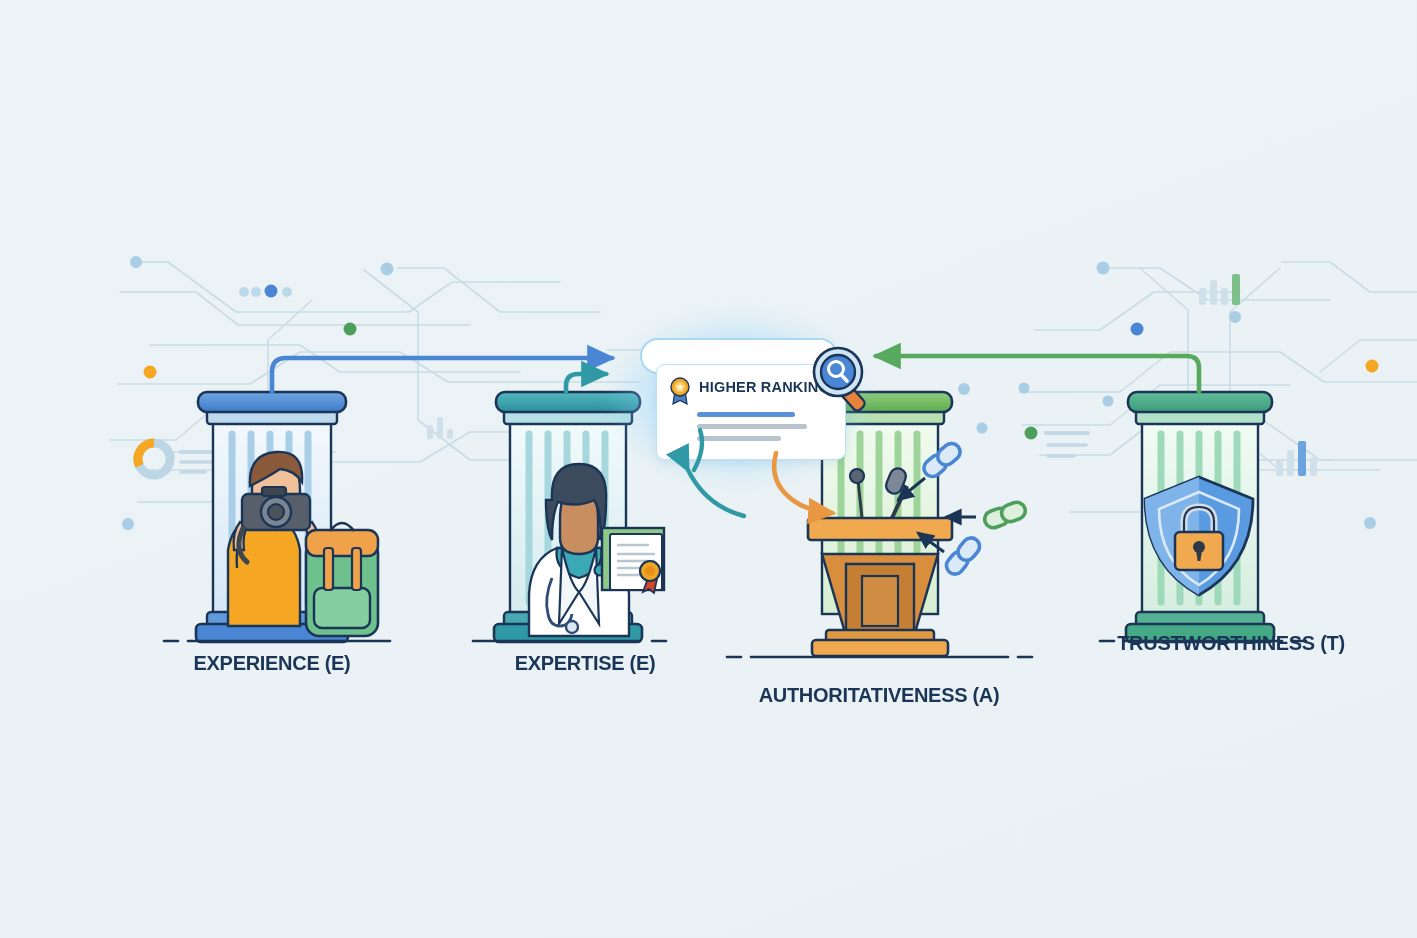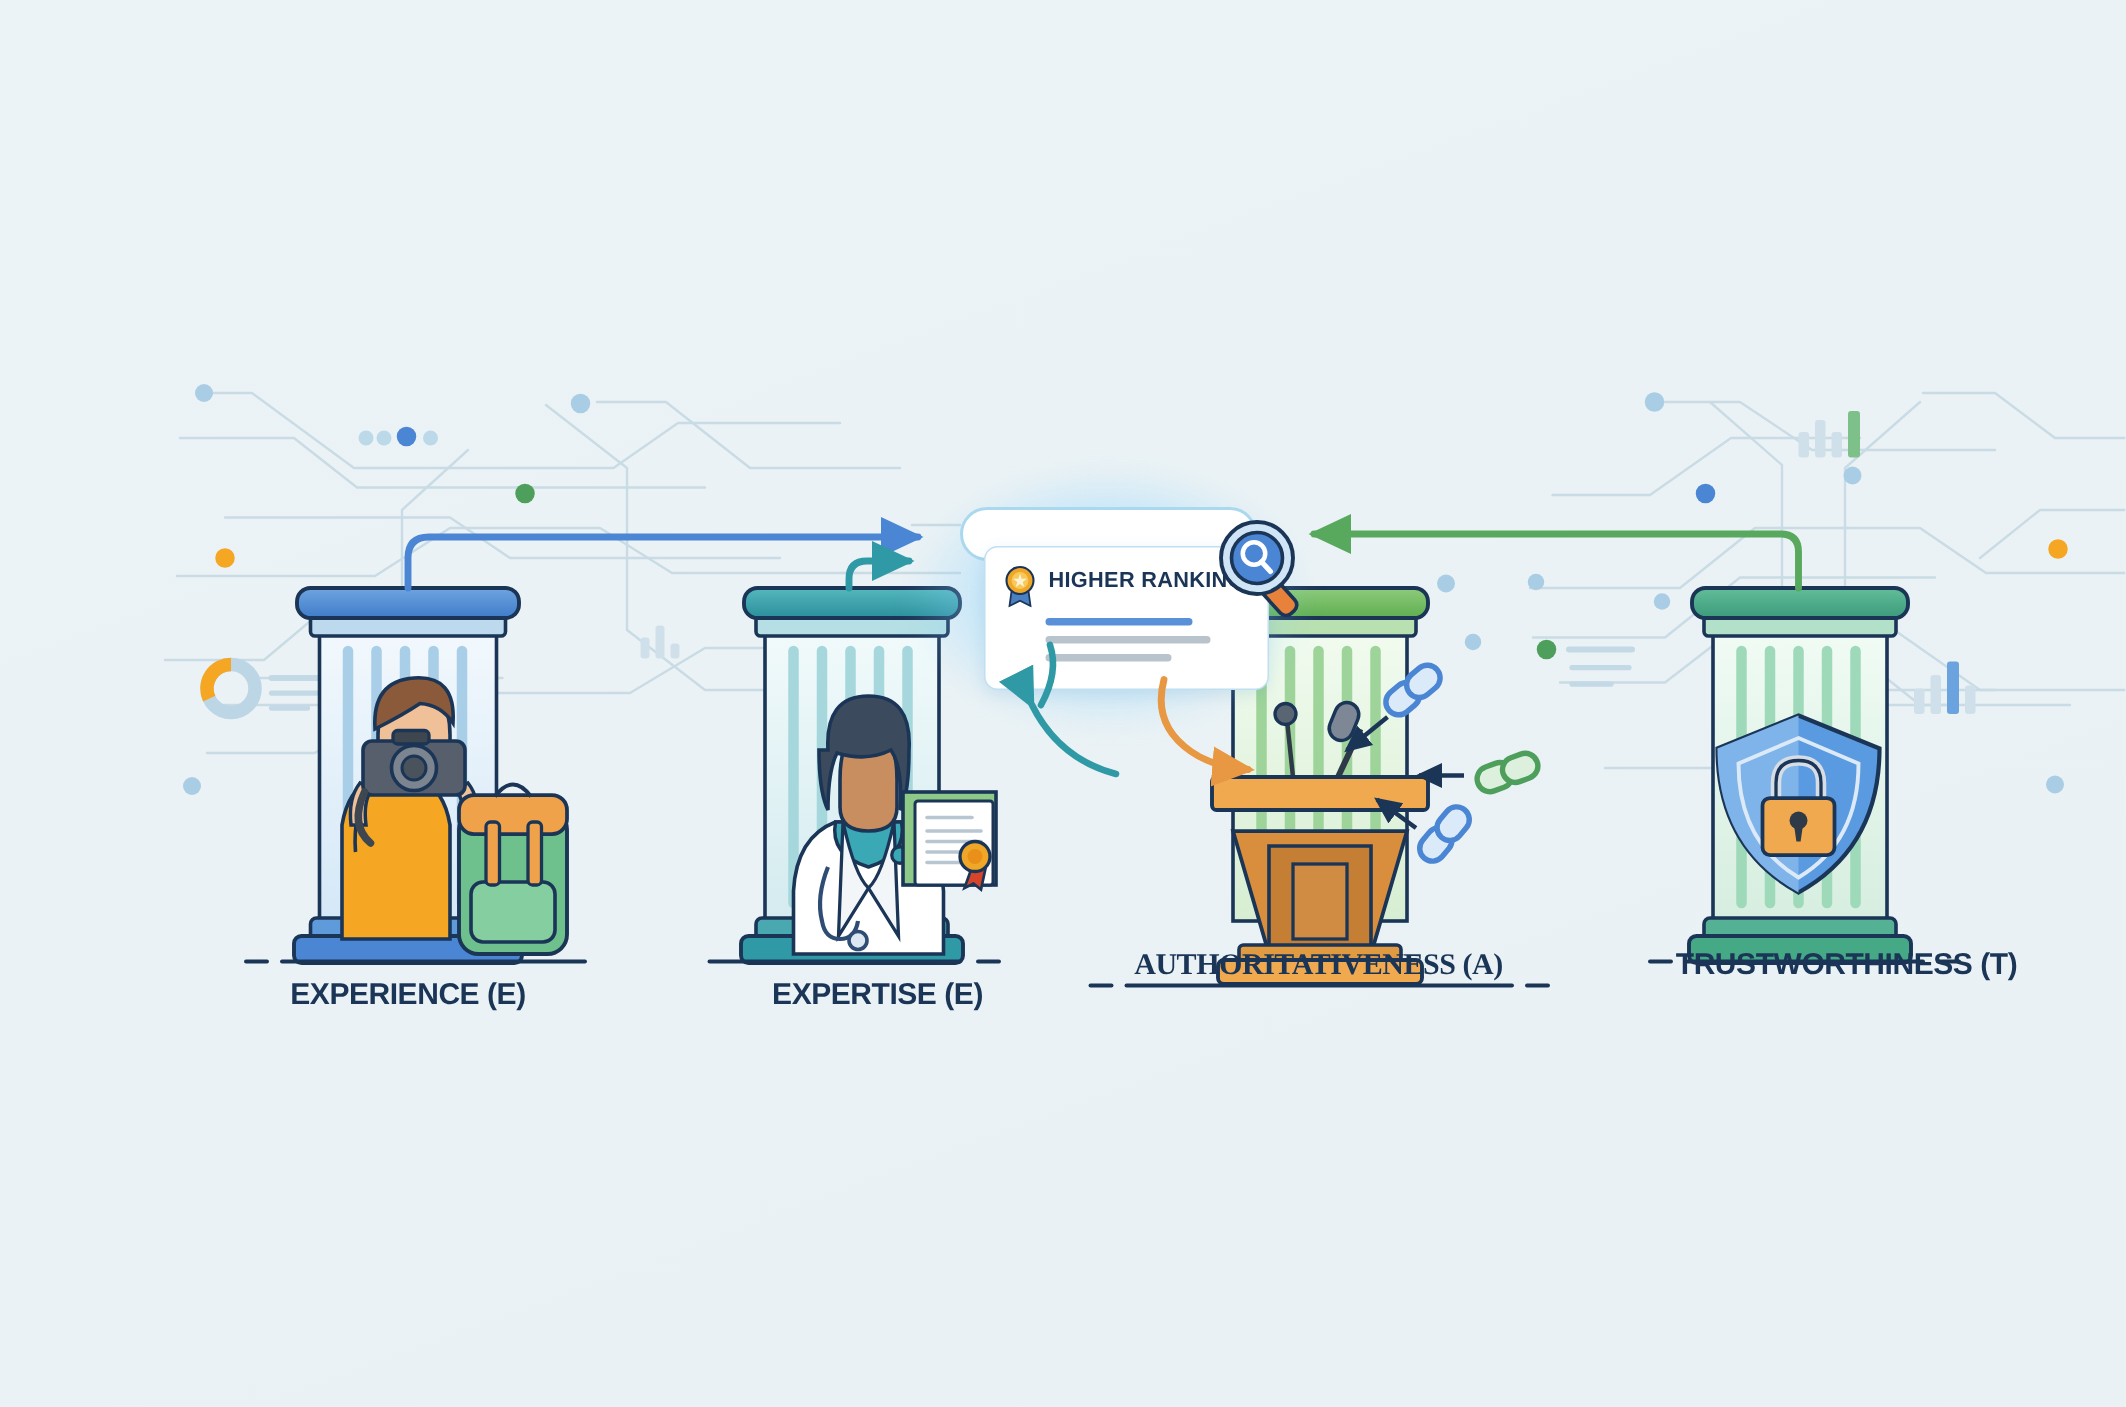--- a/index.html
+++ b/index.html
@@ -373,16 +373,16 @@
     <path d="M272,392 L272,372 q0,-14 14,-14 L612,358" fill="none" stroke="#4a86d4" stroke-width="4.6" stroke-linecap="round" marker-end="url(#ahBlue)"></path>
     <path d="M566,392 L566,386 q0,-12 12,-12 L606,374" fill="none" stroke="#2f9aa6" stroke-width="4.6" stroke-linecap="round" marker-end="url(#ahTeal)"></path>
     <path d="M1199,392 L1199,368 q0,-12 -12,-12 L876,356" fill="none" stroke="#58a95e" stroke-width="4.6" stroke-linecap="round" marker-end="url(#ahGreen)"></path>
     <path d="M688,470 q18,36 56,46" fill="none" stroke="#2f9aa6" stroke-width="4.4" stroke-linecap="round" marker-start="url(#ahTeal)" transform="translate(0,0) scale(1)"></path>
     <path d="M776,453 q-8,30 18,48 q14,10 38,12" fill="none" stroke="#e89742" stroke-width="4.6" stroke-linecap="round" marker-end="url(#ahOrange)"></path>
     <path d="M694,470 q12,-22 6,-40" fill="none" stroke="#2f9aa6" stroke-width="4.4" stroke-linecap="round"></path>
   </svg>
 
   <div class="pillar-label" style="left:272px;top:652px;">EXPERIENCE (E)</div>
   <div class="pillar-label" style="left:566px;top:652px;margin-left:19px;">EXPERTISE (E)</div>
-  <div class="pillar-label" style="left:879px;top:632px;font-family:Liberation Serif, serif;">AUTHORITATIVENESS (A)</div>
+  <div class="pillar-label" style="left:879px;top:684px;">AUTHORITATIVENESS (A)</div>
   <div class="pillar-label" style="left:1199px;top:632px;margin-left:32px;">TRUSTWORTHINESS (T)</div>
 
 </div>
 
 </body></html>

